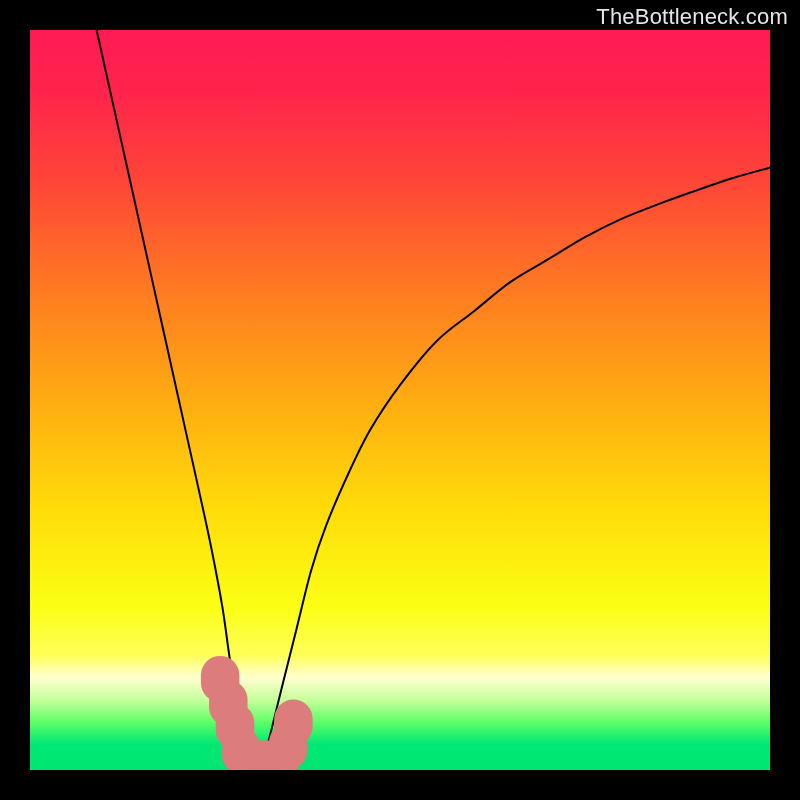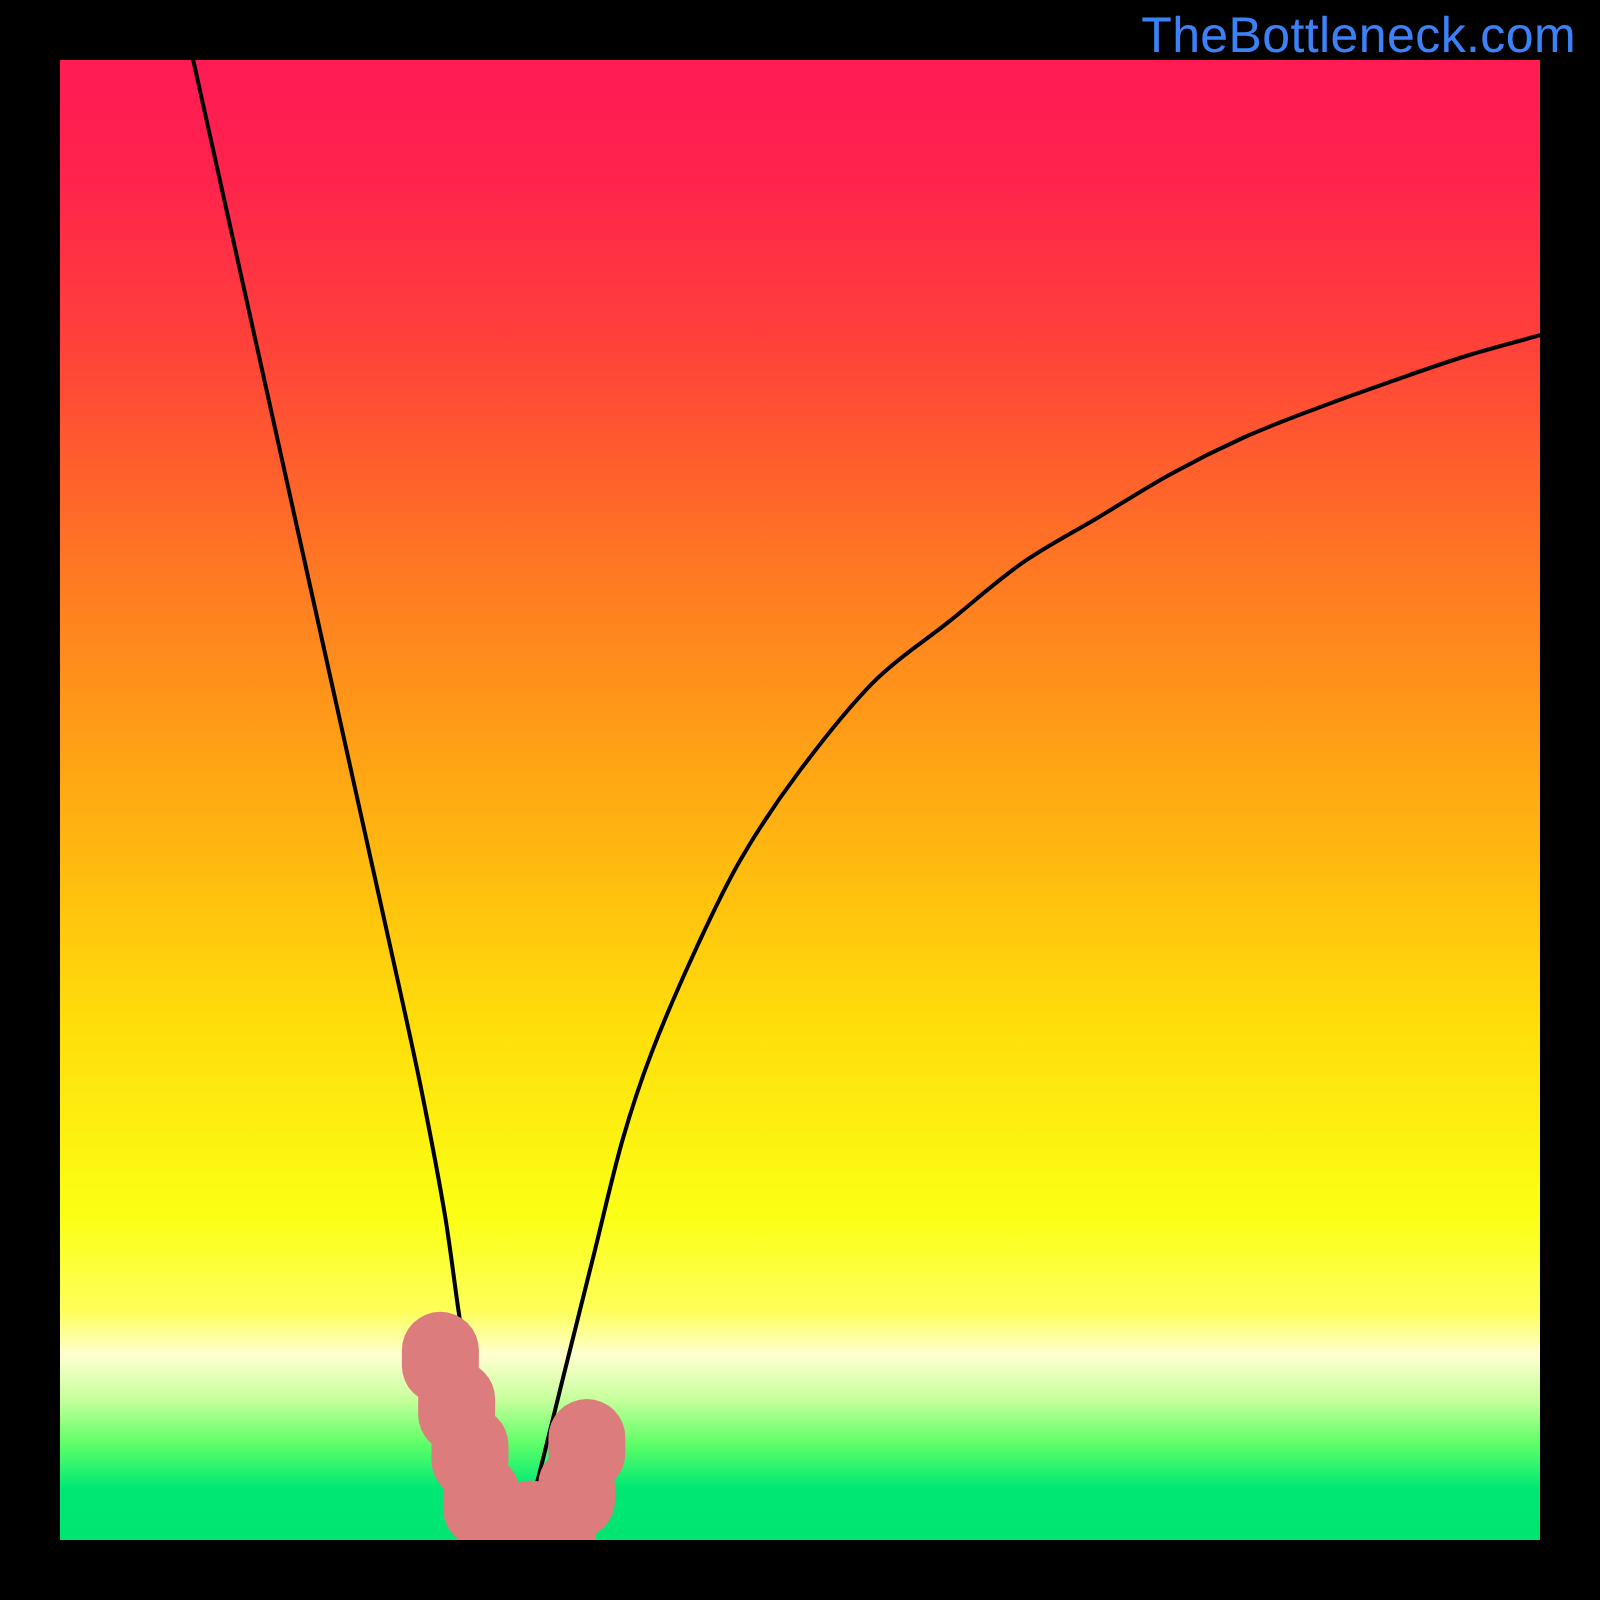--- a/index.html
+++ b/index.html
@@ -22,22 +22,22 @@
     left: 30px;
     top: 30px;
     width: 740px;
     height: 740px;
     overflow: hidden;
   }
   .watermark {
     position: absolute;
     top: 4px;
     right: 12px;
-    color: #3b82f6;
-    font-size: 25px;
+    color: #e5e5e5;
+    font-size: 22px;
     font-weight: 500;
     letter-spacing: 0.2px;
   }
   svg {
     position: absolute;
     left: 0; top: 0;
     width: 740px;
     height: 740px;
   }
   .curve {

